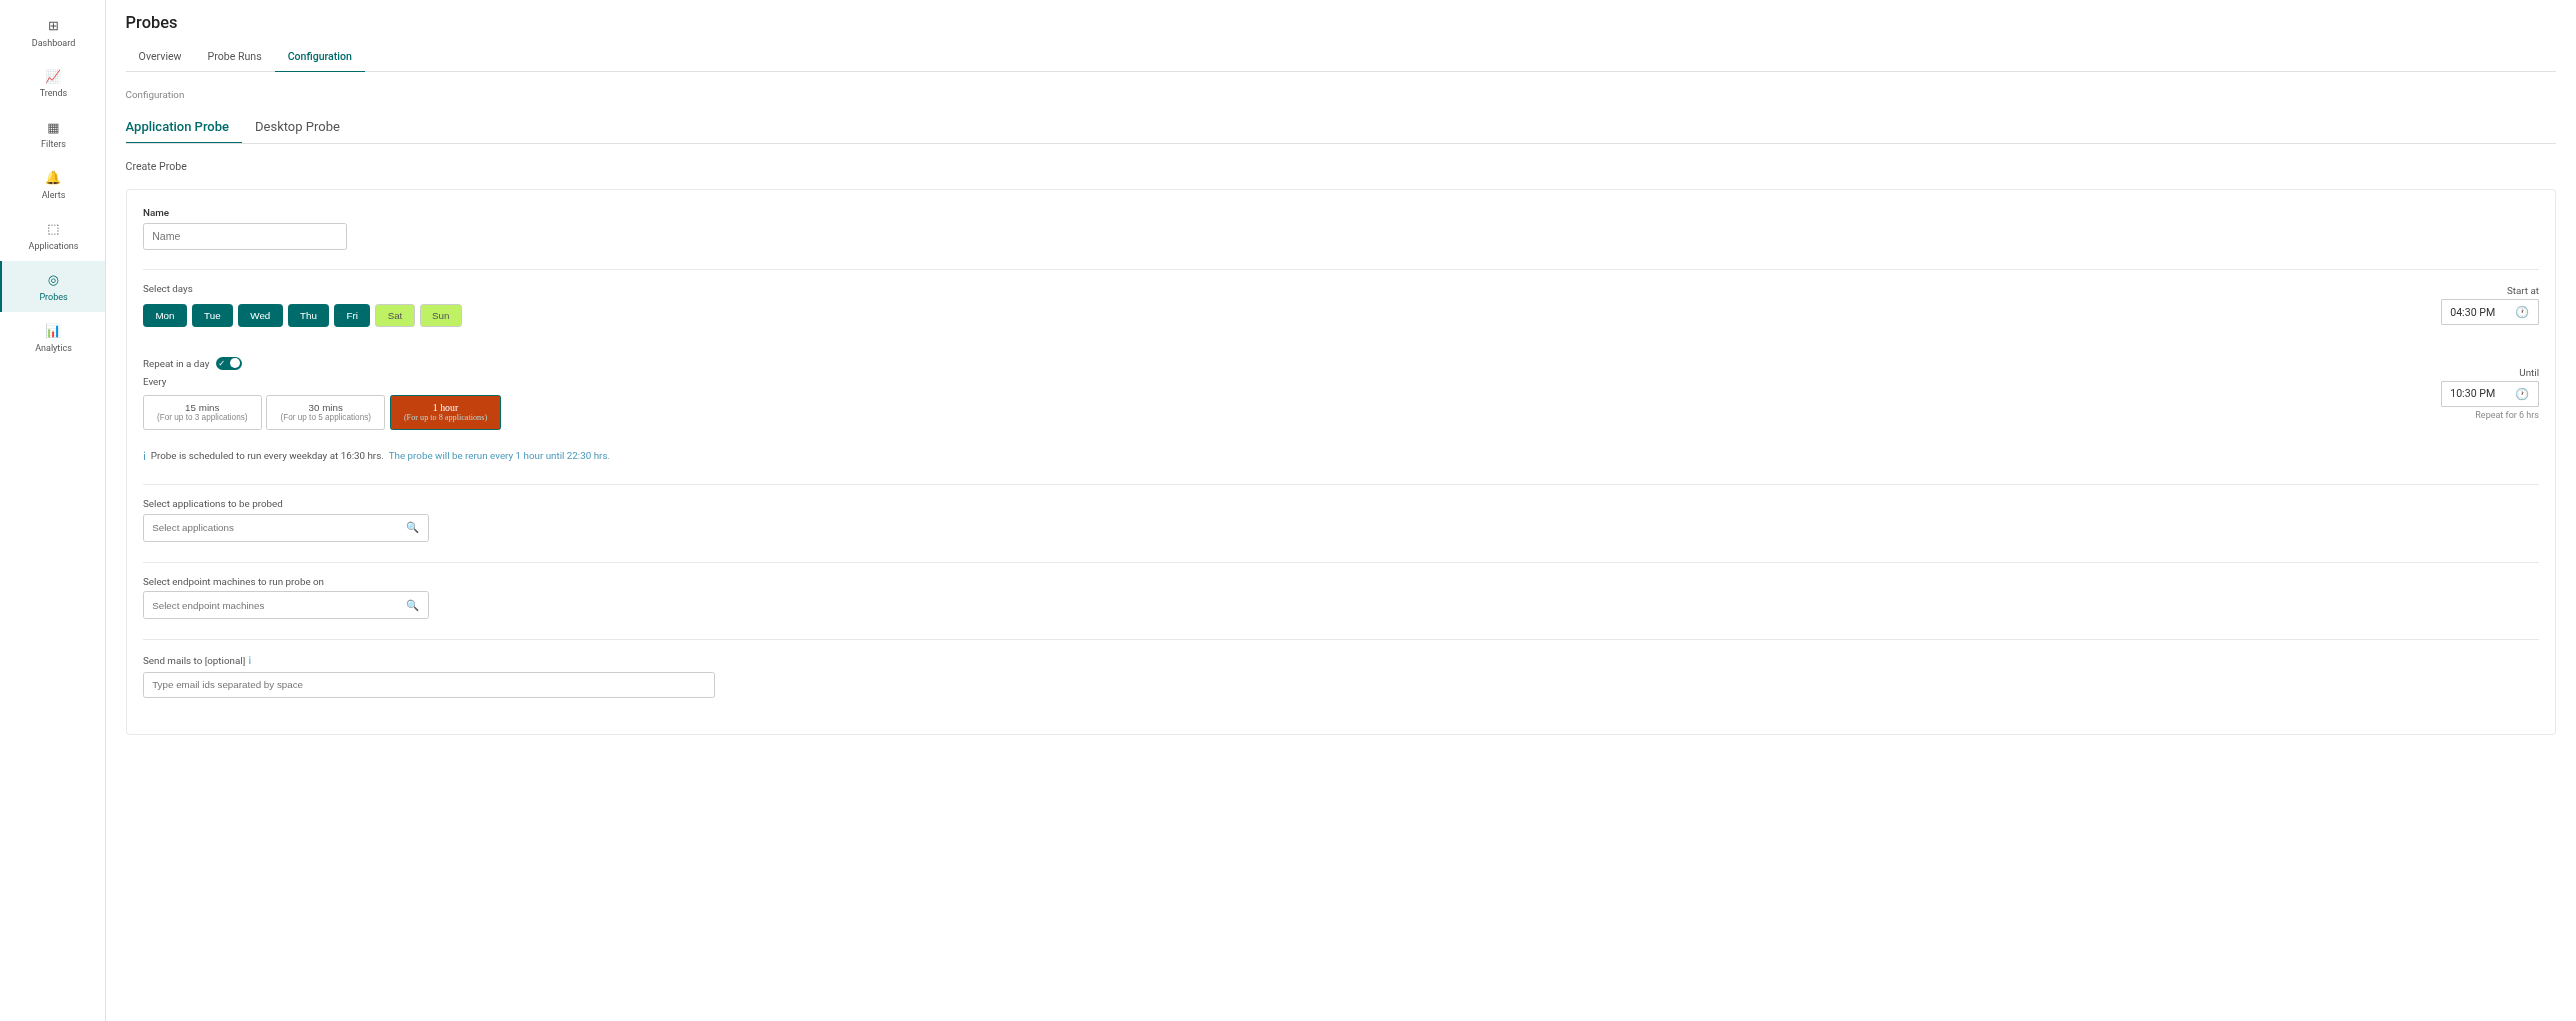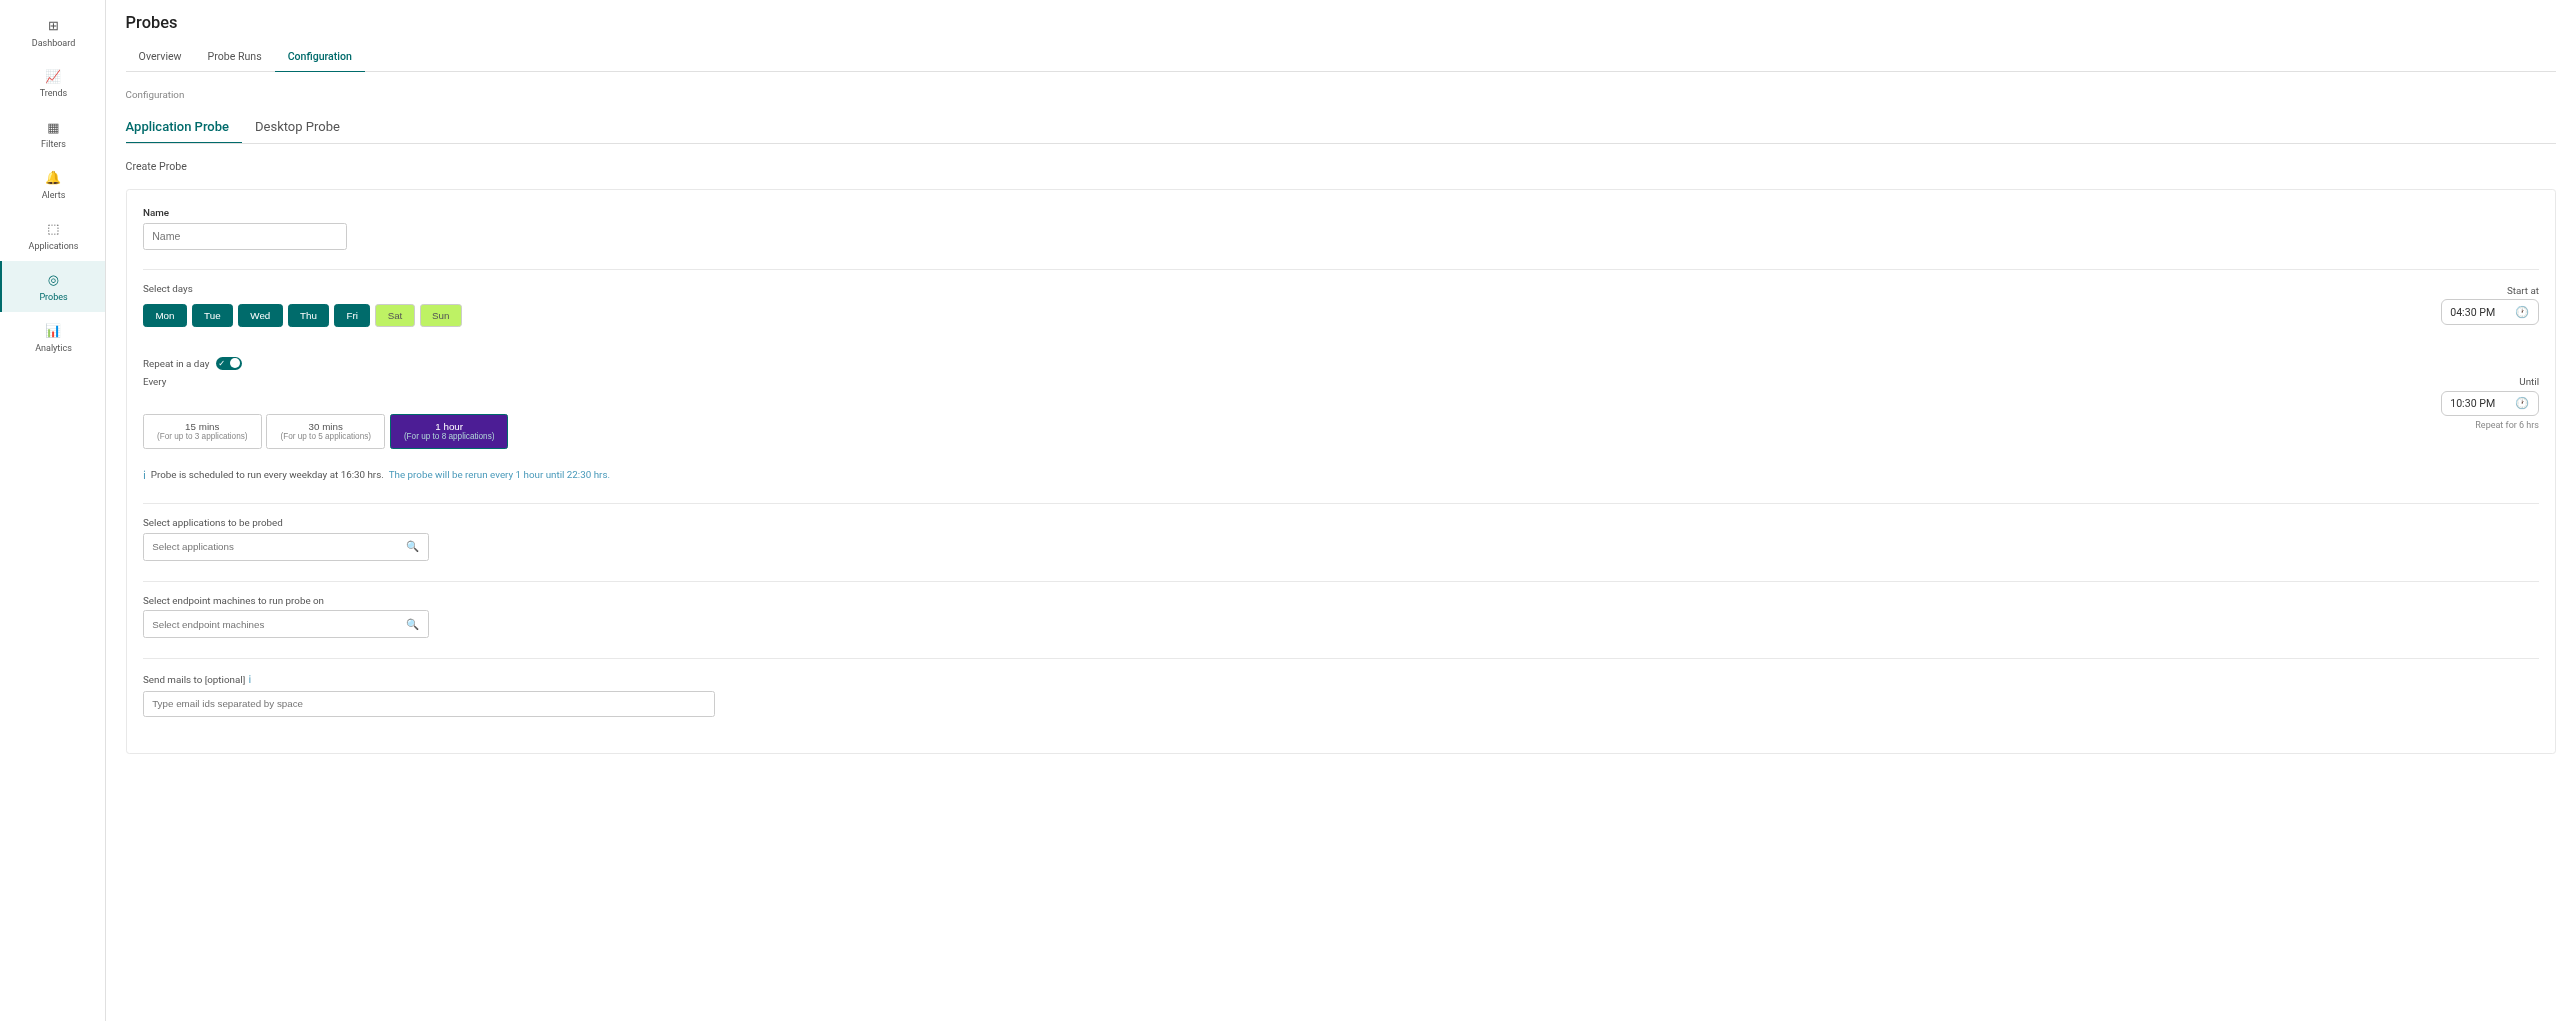--- a/index.html
+++ b/index.html
@@ -184,21 +184,21 @@
       display: flex;
       flex-direction: column;
       align-items: flex-end;
       gap: 3.3px;
     }
     .start-at-label { font-size: 9.8px; color: #555; }
     .time-input-wrapper {
       display: flex;
       align-items: center;
       border: 0.8px solid #ccc;
-      border-radius: 6px;
+      border-radius: 1px;
       padding: 4.9px 8.2px;
       gap: 13px;
       background: #fff;
       min-width: 98px;
     }
     .time-value { font-size: 10.6px; color: #333; flex: 1; }
     .clock-icon { font-size: 11.4px; color: #888; }
 
     .repeat-row {
       display: flex;
@@ -222,38 +222,39 @@
       content: '';
       position: absolute;
       right: 1.6px;
       width: 9.8px;
       height: 9.8px;
       background: #fff;
       border-radius: 50%;
     }
     .toggle-check { font-size: 8.2px; color: #fff; margin-left: 2.5px; }
 
-    .every-label { font-size: 9.8px; color: #555; margin-bottom: 20px; }
+    .every-label { font-size: 9.8px; color: #555; margin-bottom: 1px; }
     .interval-buttons { display: flex; gap: 4.9px; }
     .interval-btn {
       padding: 6.5px 13px;
       border: 0.8px solid #ccc;
       border-radius: 2.5px;
       cursor: pointer;
       font-size: 9.8px;
       background: #fff;
       color: #555;
       text-align: center;
       min-width: 98px;
     }
     .interval-btn .sub { font-size: 8.2px; color: #888; }
     .interval-btn.selected {
-      background: #4c1d95;
+      background: #c2410c;
       color: #fff;
       border-color: #006b6b;
+      font-family: Liberation Serif, serif;
     }
     .interval-btn.selected .sub { color: #b2d8d8; }
 
     .until-section {
       display: flex;
       flex-direction: column;
       align-items: flex-end;
       gap: 3.3px;
     }
     .until-label { font-size: 9.8px; color: #555; }

